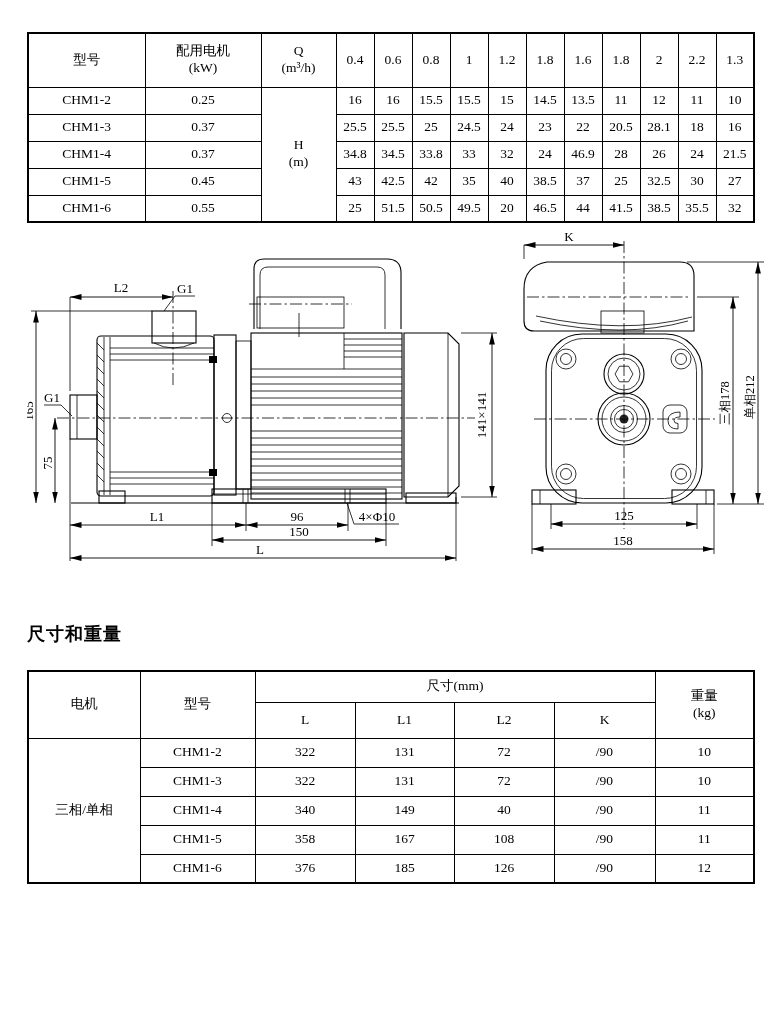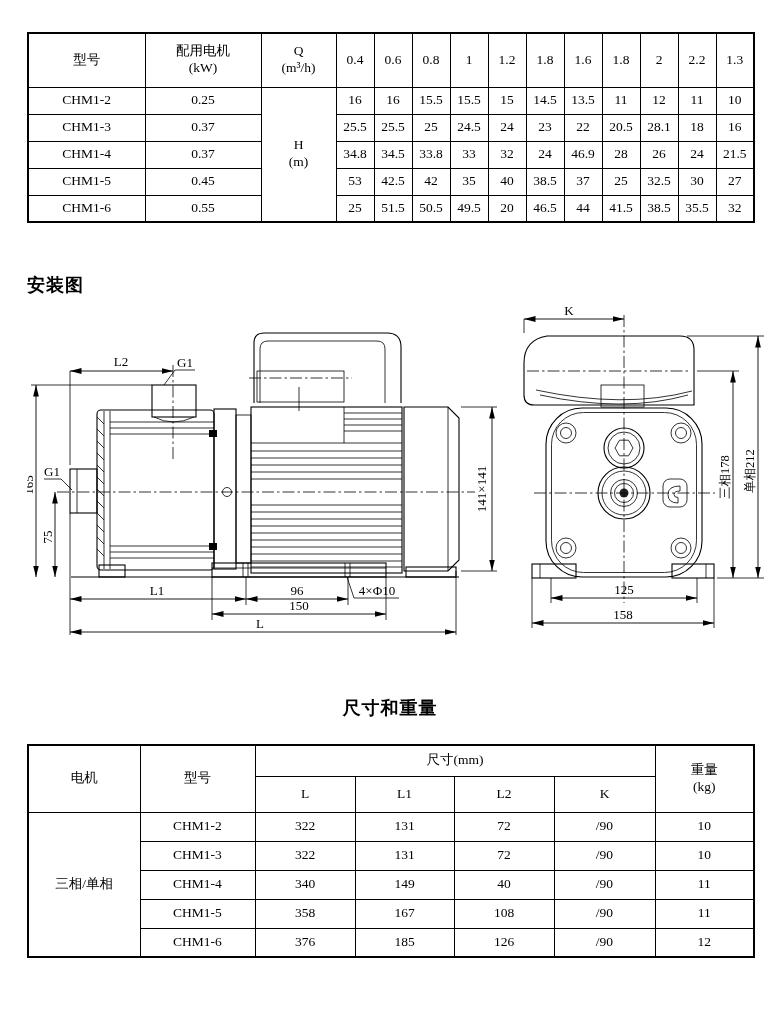--- a/index.html
+++ b/index.html
@@ -3,21 +3,21 @@
 <meta charset="utf-8">
 <style>
   html,body{margin:0;padding:0;background:#fff;}
   body{width:780px;height:1010px;overflow:hidden;color:#000;
        font-family:"Liberation Serif","DejaVu Serif",serif;}
   .page{padding:14px 27px 0 27px;}
   .sec-title{font-family:"DejaVu Sans","Liberation Sans",sans-serif;
              font-weight:bold;font-size:18px;line-height:24px;letter-spacing:1px;}
   .t1{margin-top:20px;}
   .t2{margin-top:50px;}
-  .t3{margin-top:52px;text-align:center;}
+  .t3{margin-top:52px;}
   table{border-collapse:collapse;table-layout:fixed;width:726px;
         border:2px solid #000;margin-top:18px;}
   td,th{border:1px solid #000;text-align:center;vertical-align:middle;
         font-weight:normal;font-size:13.5px;padding:0;line-height:1.25;
         overflow:hidden;}
   #perf-table thead tr{height:54px;}
   #perf-table tbody tr{height:27px;}
   #dim-table .hr1{height:31px;}
   #dim-table .hr2{height:36px;}
   #dim-table tbody tr{height:29px;}
@@ -126,21 +126,21 @@
           <td>24</td>
           <td>46.9</td>
           <td>28</td>
           <td>26</td>
           <td>24</td>
           <td>21.5</td>
         </tr>
         <tr>
           <td>CHM1-5</td>
           <td>0.45</td>
-          <td>53</td>
+          <td>43</td>
           <td>42.5</td>
           <td>42</td>
           <td>35</td>
           <td>40</td>
           <td>38.5</td>
           <td>37</td>
           <td>25</td>
           <td>32.5</td>
           <td>30</td>
           <td>27</td>
@@ -156,21 +156,20 @@
           <td>46.5</td>
           <td>44</td>
           <td>41.5</td>
           <td>38.5</td>
           <td>35.5</td>
           <td>32</td>
         </tr>
       </tbody>
   </table>
 
-  <div class="sec-title t2">安装图</div>
 
   <div class="diagram-wrap">
     <svg width="740" height="335" viewBox="0 0 740 335">
       <defs>
         <marker id="arr" viewBox="0 0 12 8" markerWidth="12" markerHeight="8" refX="11.5" refY="4" orient="auto-start-reverse" markerUnits="userSpaceOnUse">
           <path d="M0,1.1 L11.5,4 L0,6.9 Z" fill="#000"></path>
         </marker>
       </defs>
 
       <g>

